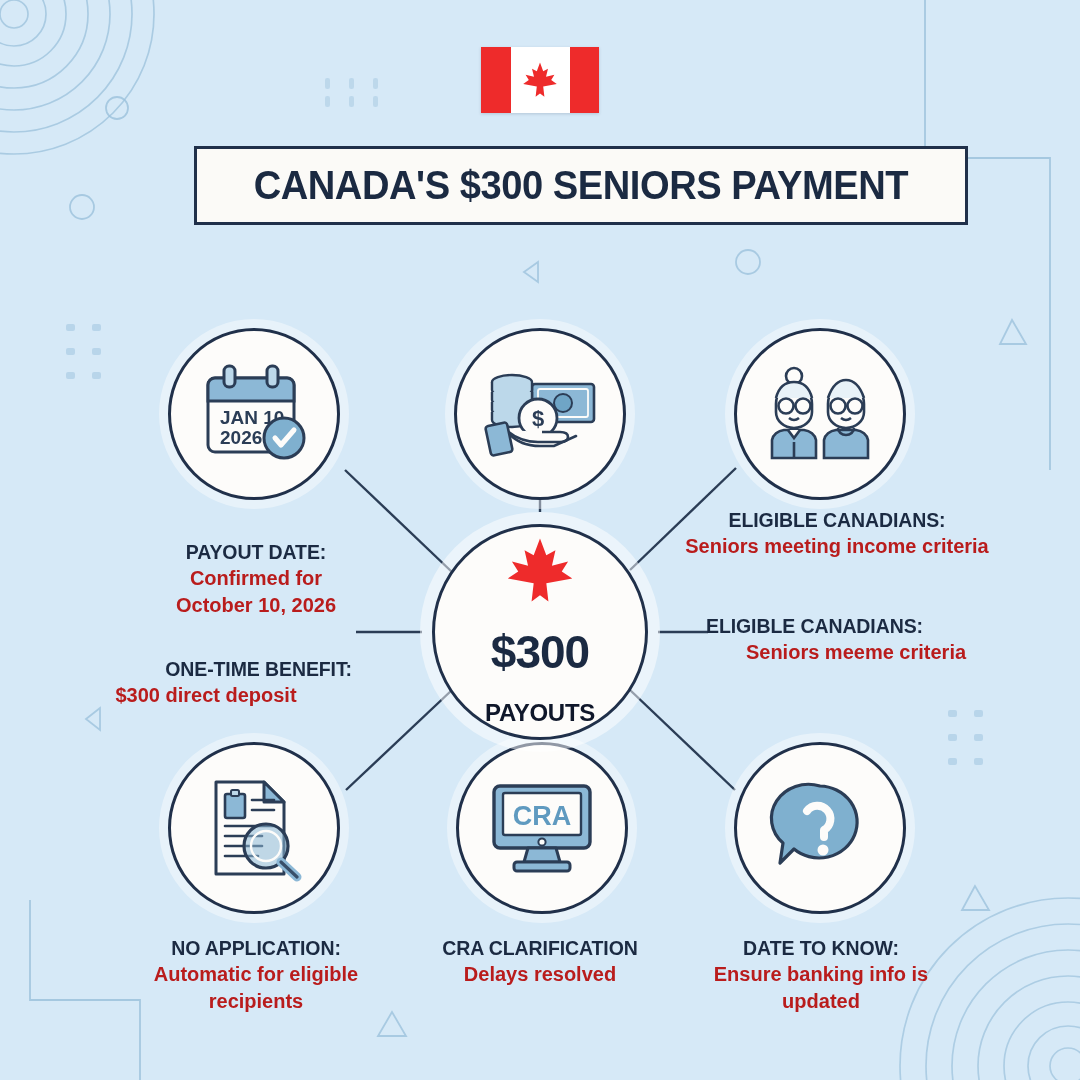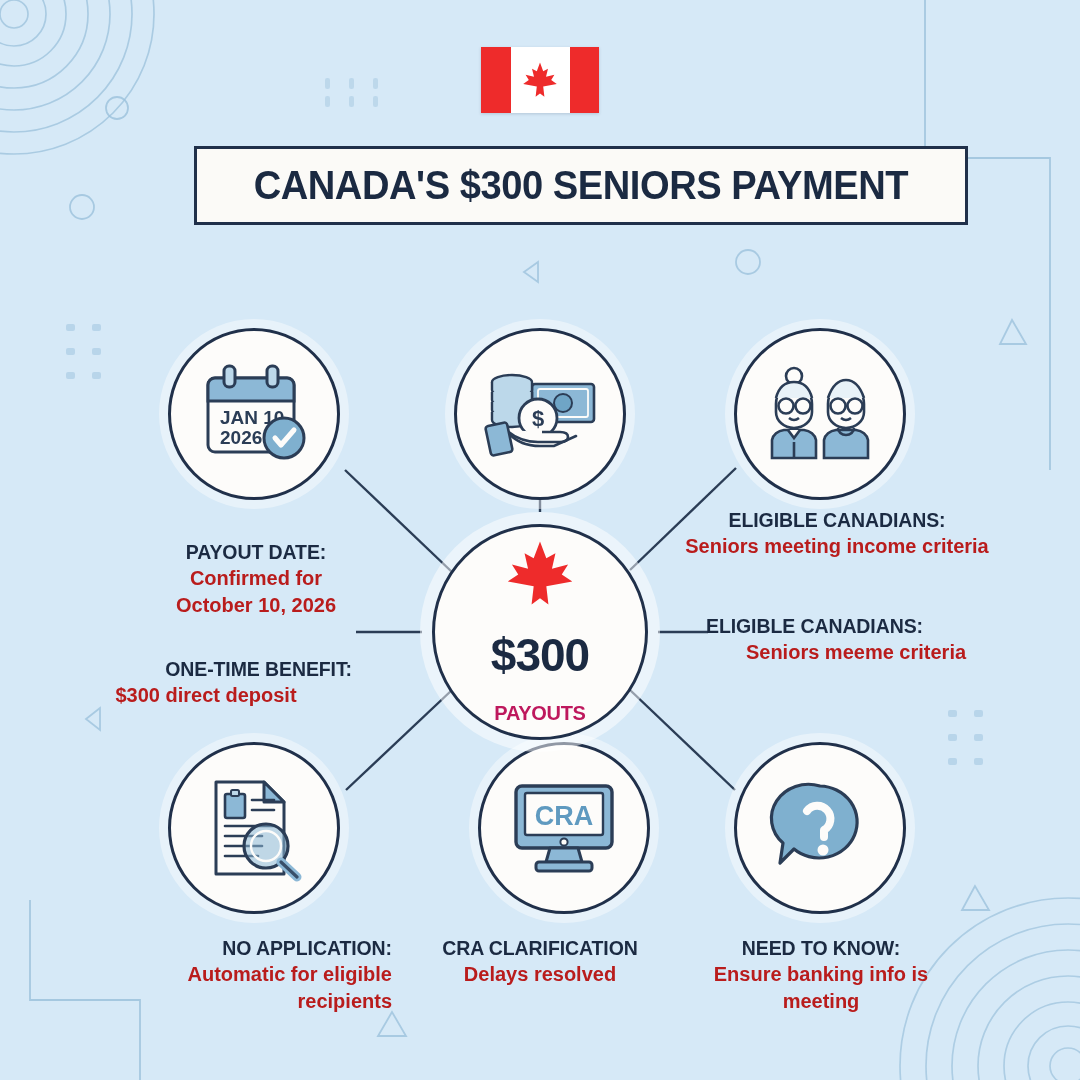--- a/index.html
+++ b/index.html
@@ -68,21 +68,21 @@
     flex-direction: column;
     box-shadow: 0 0 0 12px rgba(255,255,255,.5);
     gap: 24px;
   }
   .hub-leaf { width: 72px; height: 66px; margin-bottom: 2px; }
   .hub-amt {
     font-size: 46px; font-weight: 700; color: #1b2a42;
     line-height: 1; letter-spacing: -1px;
   }
   .hub-sub {
-    font-size: 20px; font-weight: 700; color: #be185d;
+    font-size: 24px; font-weight: 700; color: #0f172a;
     line-height: 1.15; letter-spacing: -0.3px;
   }
 
   
   .label { position: absolute; color: #1b2a42; }
   .label .hd {
     font-size: 19.5px; font-weight: 700; letter-spacing: -0.1px;
     line-height: 1.3; color: #1b2a42;
   }
   .label .bd {
@@ -264,21 +264,21 @@
         <line x1="25" y1="72" x2="62" y2="72"></line>
         <line x1="25" y1="82" x2="58" y2="82"></line>
       </g>
       <circle cx="66" cy="72" r="22" fill="rgba(140,184,214,.55)" stroke="#2b3d56" stroke-width="3.2"></circle>
       <circle cx="66" cy="72" r="15" fill="none" stroke="#fdfcfa" stroke-width="2.4"></circle>
       <line x1="81" y1="88" x2="97" y2="103" stroke="#8cb8d6" stroke-width="9" stroke-linecap="round"></line>
       <line x1="81" y1="88" x2="97" y2="103" stroke="#2b3d56" stroke-width="3.2" stroke-linecap="round" opacity=".85"></line>
     </svg>
   </div>
 
-  <div class="node small" style="left:478px; top:742px;">
+  <div class="node small" style="left:456px; top:742px;">
     <svg width="112" height="96" viewBox="0 0 112 96">
       <rect x="8" y="6" width="96" height="62" rx="6" fill="#8cb8d6" stroke="#2b3d56" stroke-width="3.4"></rect>
       <rect x="17" y="13" width="78" height="42" rx="2" fill="#fdfcfa" stroke="#2b3d56" stroke-width="2.4"></rect>
       <text x="56" y="45" text-anchor="middle" font-family="Liberation Sans, sans-serif" font-size="27" font-weight="700" fill="#5f9ac0">CRA</text>
       <circle cx="56" cy="62" r="3.6" fill="#fdfcfa" stroke="#2b3d56" stroke-width="2"></circle>
       <path d="M42 68 h28 l4 14 h-36 Z" fill="#8cb8d6" stroke="#2b3d56" stroke-width="3" stroke-linejoin="round"></path>
       <rect x="28" y="82" width="56" height="9" rx="3" fill="#8cb8d6" stroke="#2b3d56" stroke-width="3"></rect>
     </svg>
   </div>
 
@@ -312,30 +312,30 @@
   <div class="label l" style="left:60px; top:614px; width:292px;">
     <div class="hd">ONE-TIME BENEFIT:</div>
     <div class="bd" style="text-align:center;">$300 direct deposit</div>
   </div>
 
   <div class="label r" style="left:706px; top:614px; width:300px;">
     <div class="hd">ELIGIBLE CANADIANS:</div>
     <div class="bd" style="text-align:center;">Seniors meeme criteria</div>
   </div>
 
-  <div class="label c" style="left:120px; top:936px; width:272px;text-align:right;">
+  <div class="label c" style="left:120px; top:936px; width:272px;">
     <div class="hd">NO APPLICATION:</div>
     <div class="bd">Automatic for eligible</div>
     <div class="bd">recipients</div>
   </div>
 
   <div class="label c" style="left:406px; top:936px; width:268px;">
     <div class="hd">CRA CLARIFICATION</div>
     <div class="bd">Delays resolved</div>
   </div>
 
   <div class="label c" style="left:688px; top:936px; width:266px;">
-    <div class="hd">NEED TO KNOW:</div>
+    <div class="hd">DATE TO KNOW:</div>
     <div class="bd">Ensure banking info is</div>
-    <div class="bd">meeting</div>
+    <div class="bd">updated</div>
   </div>
 
 </div>
 
 </body></html>

